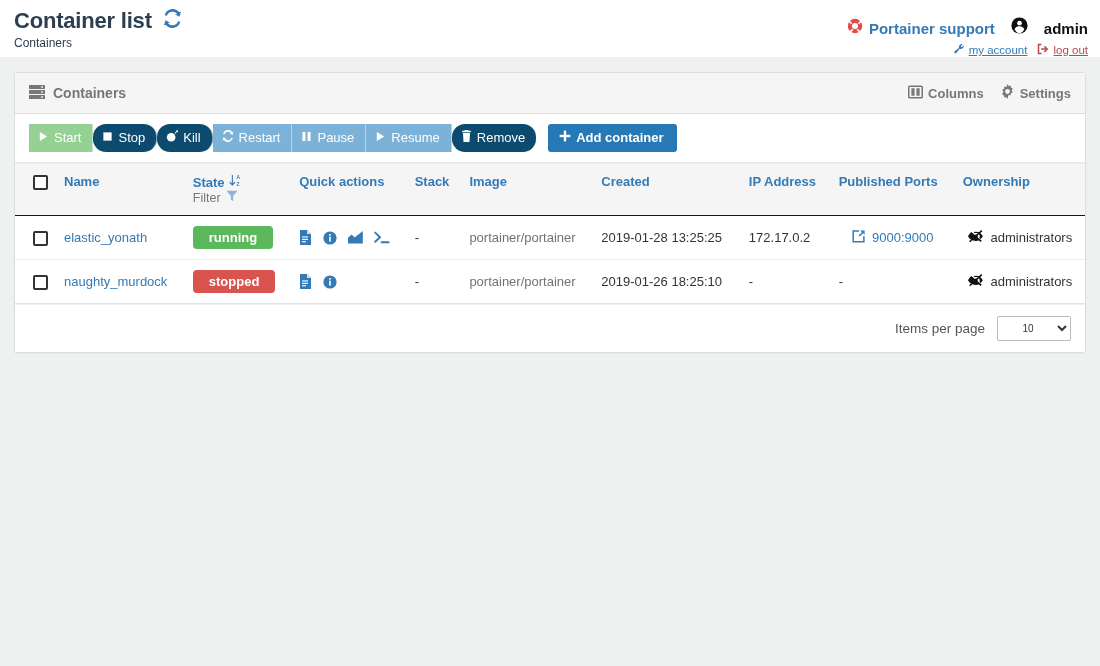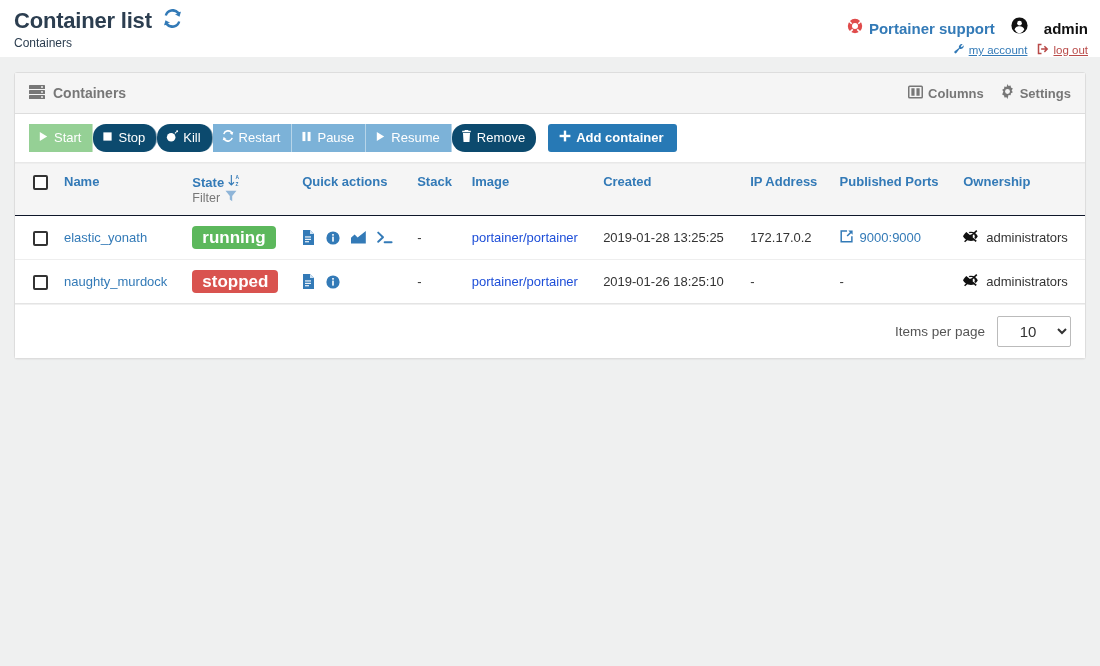--- a/index.html
+++ b/index.html
@@ -231,54 +231,54 @@
     border: 2px solid #333;
     border-radius: 2px;
     background: #fff;
     display: inline-block;
     cursor: pointer;
     vertical-align: middle;
   }
   .col-check { width: 34px; padding-left: 18px !important; }
 
   .name-link { color: #337ab7; text-decoration: none; cursor: pointer; }
-  .img-link { color: #1d4ed8; text-decoration: none; cursor: pointer; }
+  .img-link { color: #737373; text-decoration: none; cursor: pointer; }
   .port-link { color: #337ab7; text-decoration: none; cursor: pointer; }
 
   .badge {
     display: inline-block;
-    padding: 4px 10px;
+    padding: 4px 16px;
     border-radius: 4px;
     color: #fff;
-    font-size: 17px;
+    font-size: 13px;
     font-weight: bold;
     line-height: 15px;
   }
   .badge-running { background: #5cb85c; }
   .badge-stopped { background: #d9534f; }
 
   .qa-icons { display: flex; align-items: center; gap: 11px; }
   .qa-icon { cursor: pointer; display: inline-flex; }
 
-  .ownership-cell { display: flex; align-items: center; gap: 7px; }
+  .ownership-cell { display: flex; align-items: center; gap: 7px; justify-content: center; }
 
   
   .panel-footer {
     background: #fff;
     padding: 11px 14px;
     display: flex;
     align-items: center;
     justify-content: flex-end;
     gap: 12px;
     border-top: 1px solid #f0f0f0;
   }
   .ipp-label { color: #555; font-size: 13.5px; }
   .ipp-select {
     font-family: "Liberation Sans", sans-serif;
-    font-size: 15px;
+    font-size: 10px;
     padding: 5px 6px;
     border: 1px solid #bbb;
     border-radius: 2px;
     background: #fff;
     color: #333;
     width: 74px;
     text-align: center;
     cursor: pointer;
   }
 </style>

